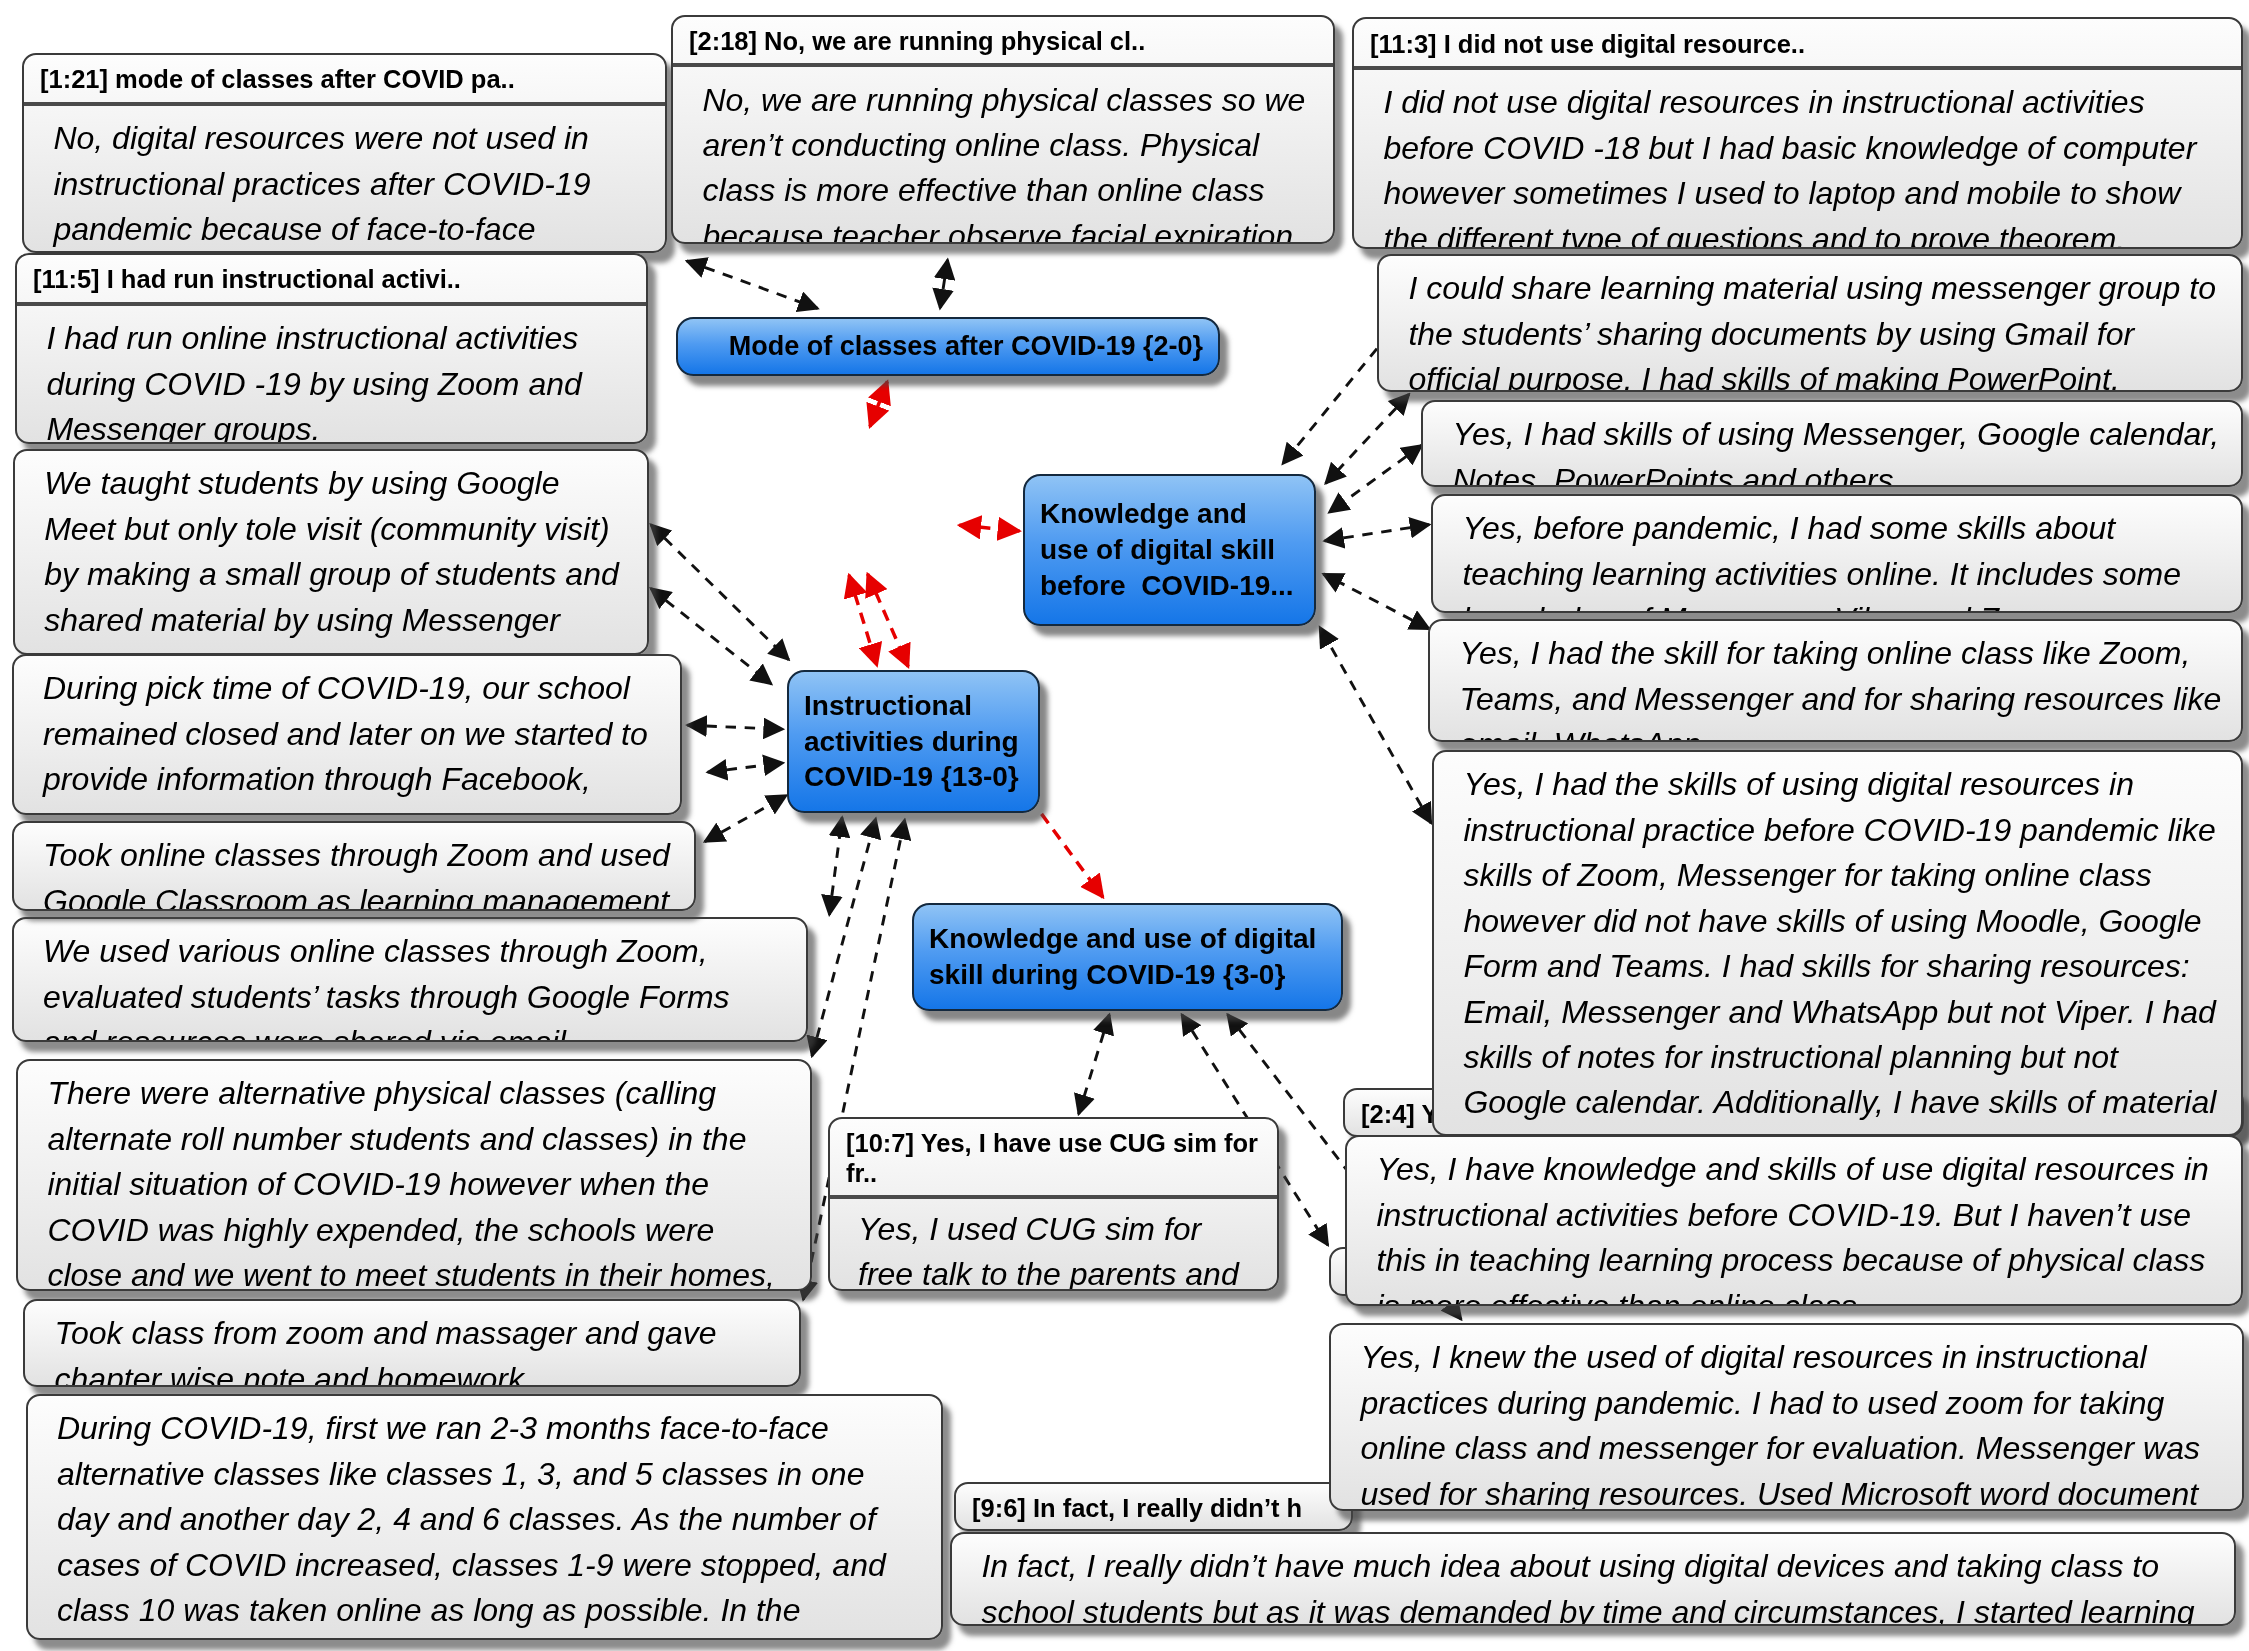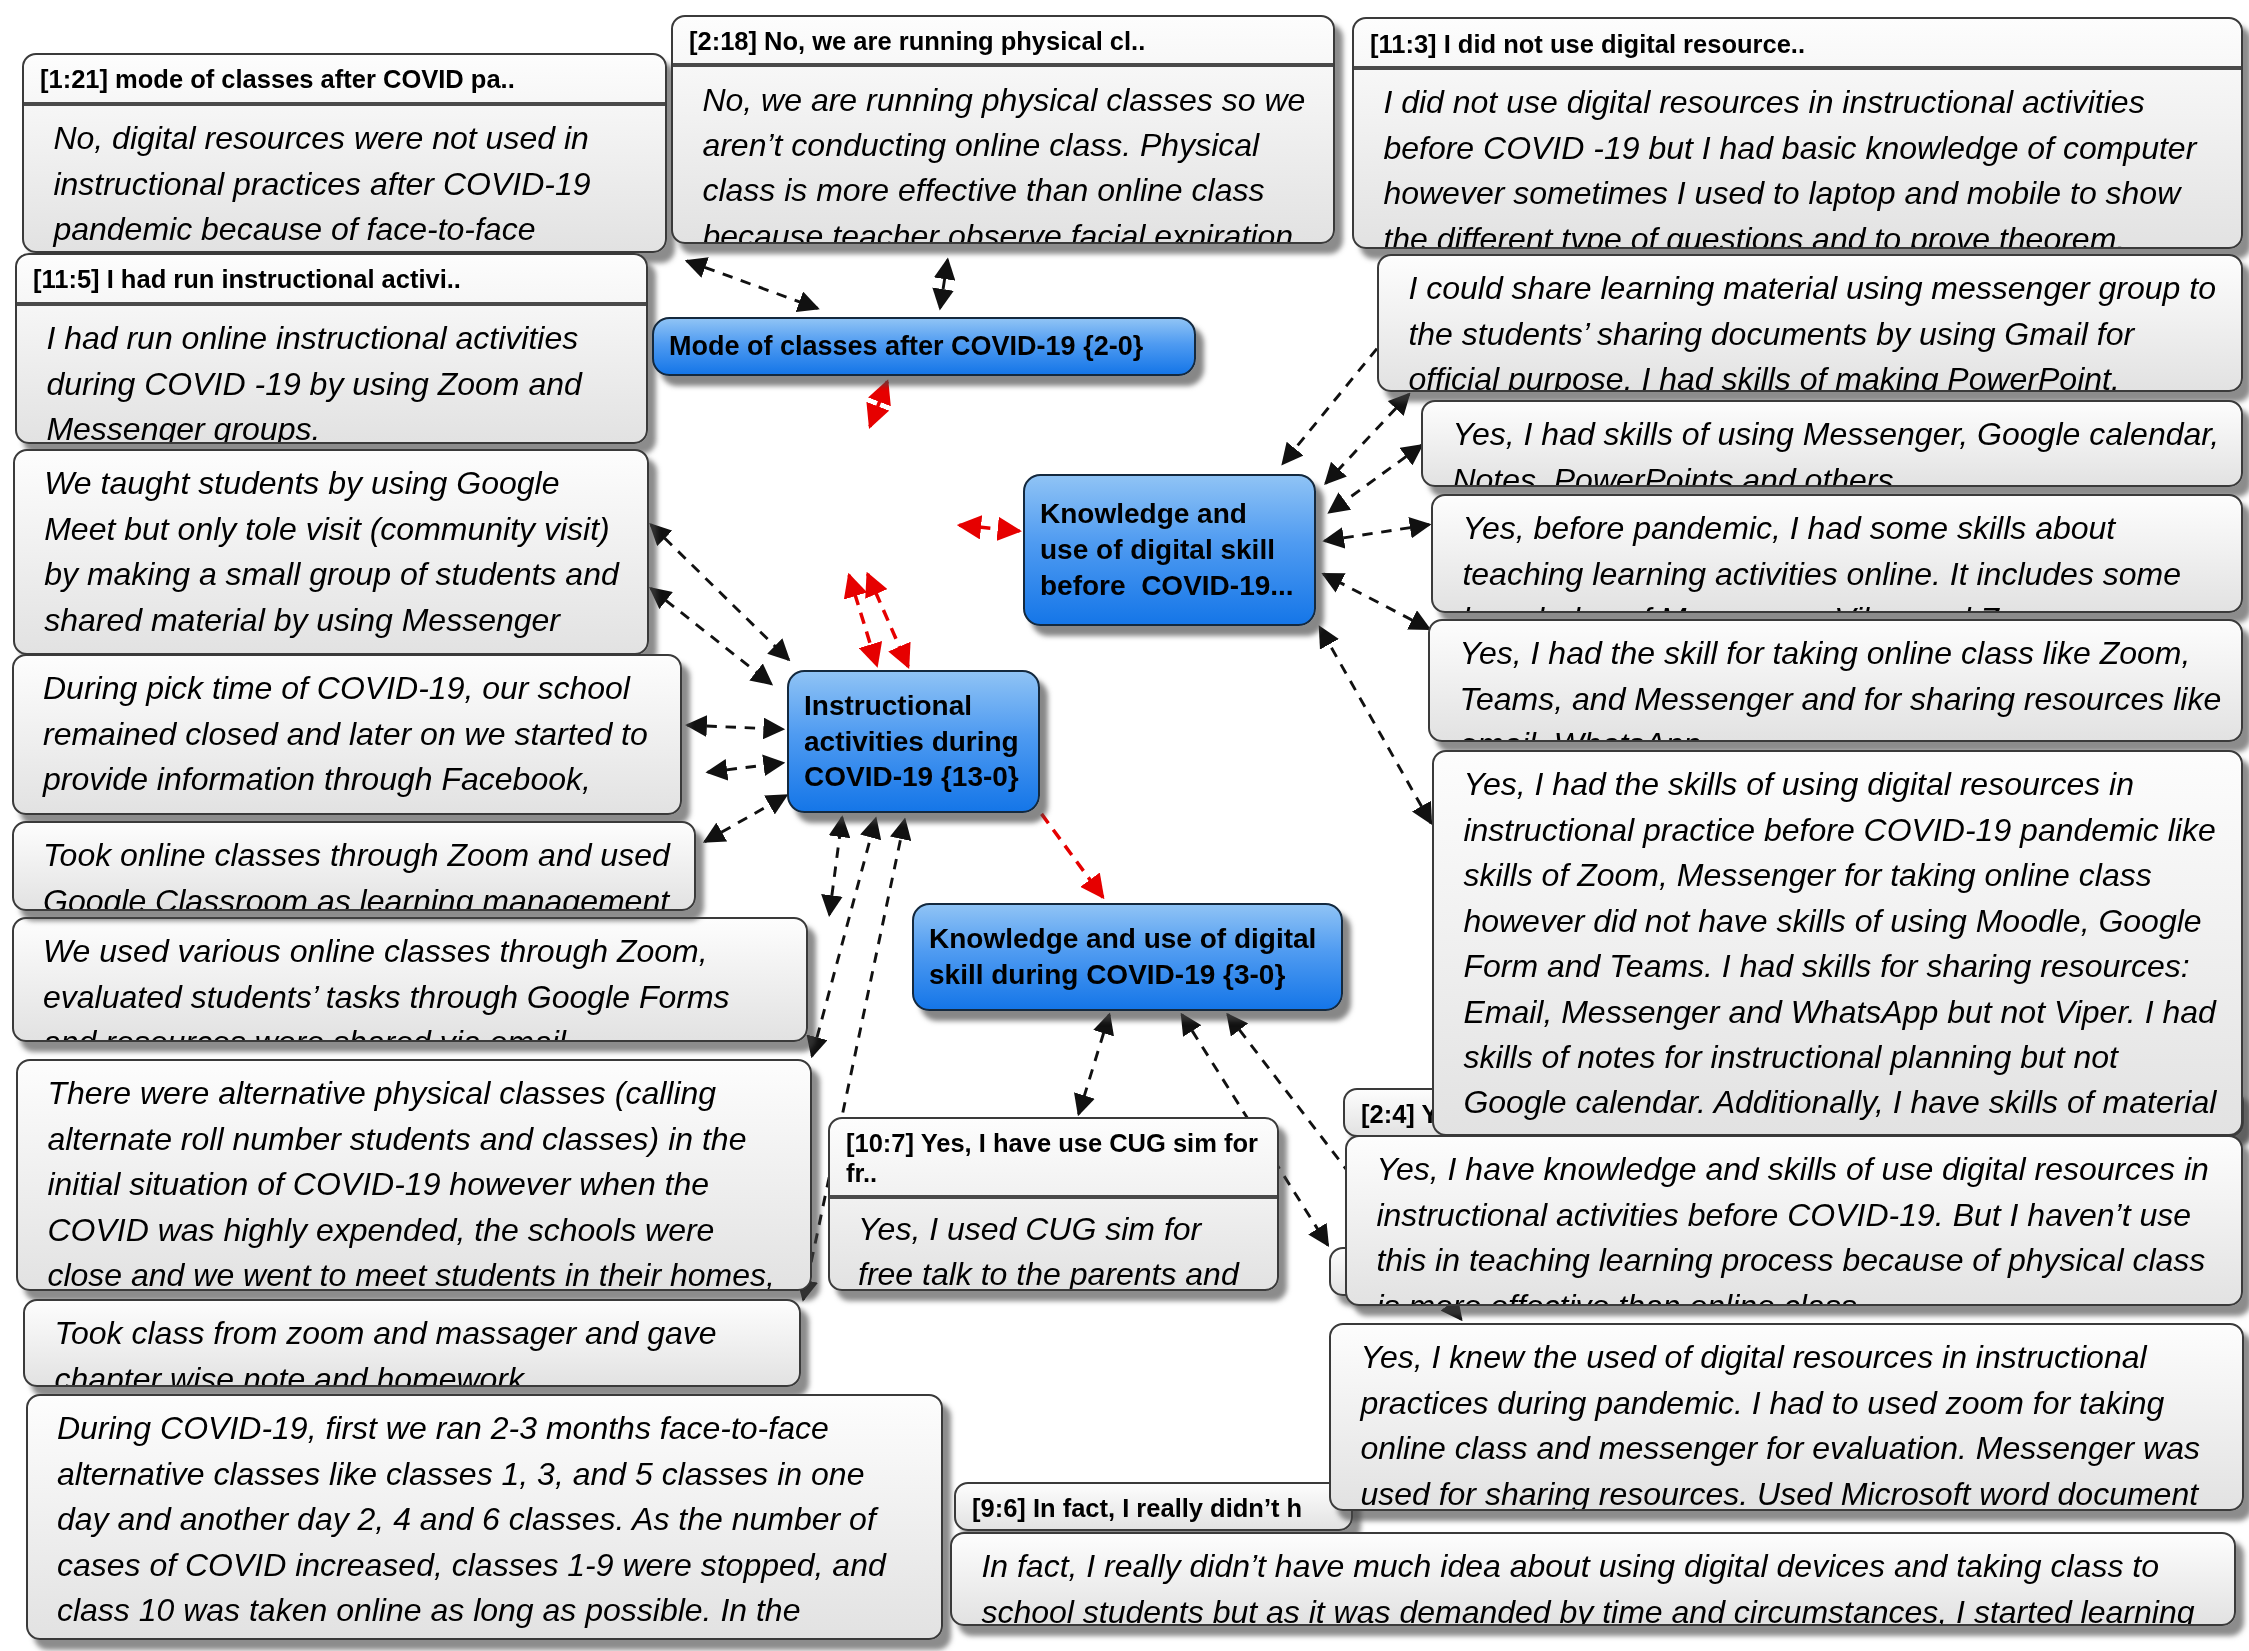--- a/index.html
+++ b/index.html
@@ -29,21 +29,21 @@
     position:absolute; z-index:4; box-sizing:border-box;
     border:2.3px solid #14293e; border-radius:17.4px;
     background:linear-gradient(180deg,#8fc3f5 0%,#4f9bf1 45%,#1576e8 100%);
     box-shadow:8px 9.3px 5.8px rgba(70,70,70,.65);
     display:flex; align-items:center;
     font-weight:bold; font-size:28px; line-height:1.28; color:#000;
     padding:8px 15px;
   }
   .code .label{white-space:pre-wrap;}
   .code.single .label{white-space:nowrap;}
-  .code.center{justify-content:flex-start;}
+  .code.center{justify-content:flex-end;margin-left:24px;}
   .gray{
     background:linear-gradient(180deg,#fdfdfd 0%,#ececec 45%,#d9d9d9 100%);
     border:2.3px solid #2e2e2e;
   }
 </style>
 </head>
 <body>
 
 <div id="canvas">
 
@@ -91,21 +91,21 @@
     <div class="qbody">No, digital resources were not used in instructional practices after COVID-19 pandemic because of face-to-face classes. We are showing YouTube tutorials and using messenger for sharing resources.</div>
   </div>
 
   <div class="qbox" style="left:671px;top:14.5px;width:664px;height:229px">
     <div class="qhead">[2:18] No, we are running physical cl..</div>
     <div class="qbody">No, we are running physical classes so we aren’t conducting online class. Physical class is more effective than online class because teacher observe facial expiration of each student.</div>
   </div>
 
   <div class="qbox" style="left:1352px;top:17.4px;width:891px;height:232px">
     <div class="qhead">[11:3] I did not use digital resource..</div>
-    <div class="qbody">I did not use digital resources in instructional activities before COVID -19 but I had basic knowledge of computer however sometimes I used to laptop and mobile to show the different type of questions and to prove theorem.</div>
+    <div class="qbody">I did not use digital resources in instructional activities before COVID -18 but I had basic knowledge of computer however sometimes I used to laptop and mobile to show the different type of questions and to prove theorem.</div>
   </div>
 
   <div class="qbox" style="left:15px;top:253px;width:633px;height:191px">
     <div class="qhead">[11:5] I had run instructional activi..</div>
     <div class="qbody">I had run online instructional activities during COVID -19 by using Zoom and Messenger groups.</div>
   </div>
 
   <div class="qbox" style="left:12.8px;top:449px;width:636px;height:206px">
     <div class="qbody">We taught students by using Google Meet but only tole visit (community visit) by making a small group of students and shared material by using Messenger however only few students used Meet who have available mobile devices.</div>
   </div>

